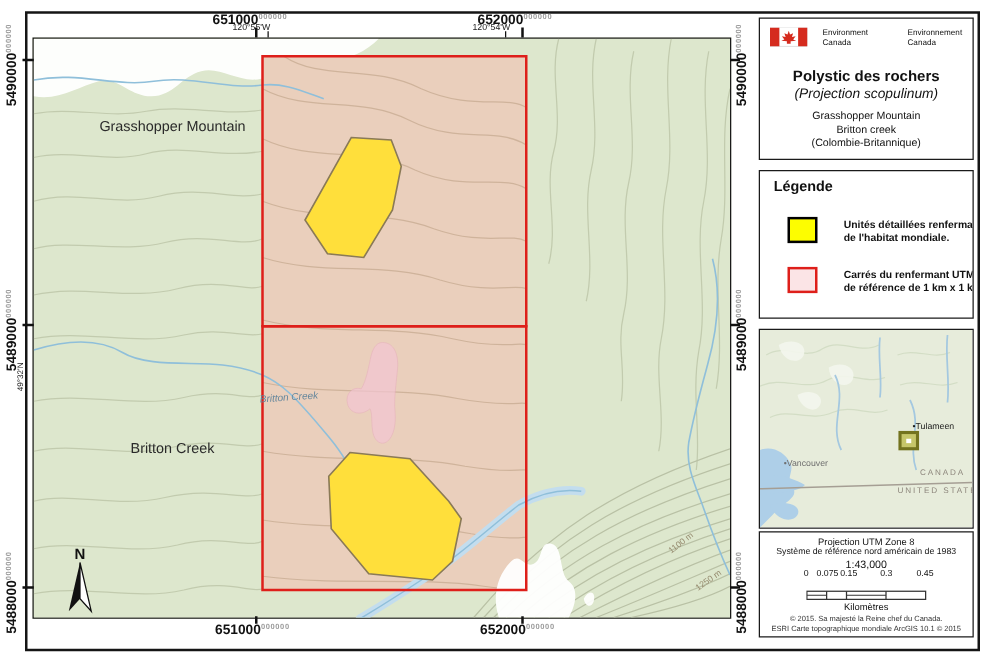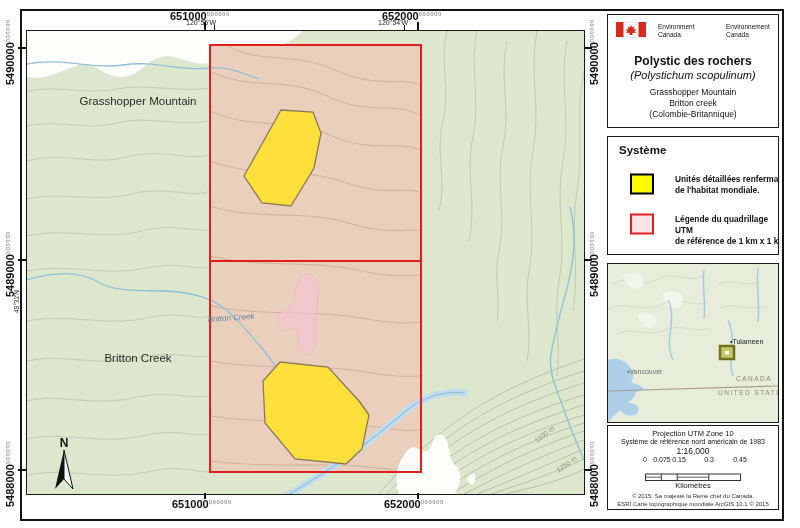--- a/index.html
+++ b/index.html
@@ -220,45 +220,45 @@
         <polygon fill="#d52b1e" points="15,2.5 16,5.5 18.5,4.5 17.5,7.5 20.5,7 18.5,9.5 21,10.5 16.5,11 16.5,13 13.5,13 13.5,11 9,10.5 11.5,9.5 9.5,7 12.5,7.5 11.5,4.5 14,5.5"></polygon>
       </svg>
       <div class="agency" style="left:44px;">
         <span>Environment</span><br><span>Canada</span>
       </div>
       <div class="agency" style="left:112px;">
         <span>Environnement</span><br><span>Canada</span>
       </div>
     </div>
     <div class="titlemain">Polystic des rochers</div>
-    <div class="titleital">(Polystichum scopulinum)</div>
+    <div class="titleital">(Projection scopulinum)</div>
     <div class="titleloc">
       <span>Grasshopper Mountain</span><br>
       <span>Britton creek</span><br>
       <span>(Colombie-Britannique)</span>
     </div>
   </div>
 
   <div class="sbox legendbox">
-    <div class="legendhead">Système</div>
+    <div class="legendhead">Légende</div>
     <div class="legitem" style="top:36px;">
       <svg width="26" height="23">
         <rect x="2" y="1.5" width="22" height="19" stroke="#000" stroke-width="2" fill="#fdfd00"></rect>
       </svg>
       <div class="legtext">
         <span>Unités détaillées renfermant</span>
         <span>de l'habitat mondiale.</span>
       </div>
     </div>
     <div class="legitem" style="top:76px;">
       <svg width="26" height="23">
         <rect x="2" y="1.5" width="22" height="19" stroke="#de1f1a" stroke-width="2" fill="#fbe4e6"></rect>
       </svg>
       <div class="legtext">
-        <span>Légende du quadrillage UTM</span>
+        <span>Carrés du renfermant UTM</span>
         <span>de référence de 1 km x 1 km</span>
       </div>
     </div>
   </div>
 
   <div class="sbox insetbox">
     <svg width="170" height="158" viewBox="0 0 170 158">
       <rect x="0" y="0" width="170" height="158" fill="#e7ecdb"></rect>
 
       <g stroke="#d3ddc5" fill="none" stroke-width="1">
@@ -293,23 +293,23 @@
         <rect x="117" y="87" width="4" height="3.5" fill="#ffffff"></rect>
       </g>
     </svg>
     <div class="insetlab" style="left:122px;top:74px;"><span>•Tulameen</span></div>
     <div class="insetlab gray" style="left:19px;top:104px;"><span>•Vancouver</span></div>
     <div class="borderlab" style="left:128px;top:111px;"><span>CANADA</span></div>
     <div class="borderlab" style="left:110px;top:125px;"><span>UNITED STATES</span></div>
   </div>
 
   <div class="sbox infobox">
-    <div class="inf1">Projection UTM Zone 10</div>
+    <div class="inf1">Projection UTM Zone 8</div>
     <div class="inf2">Système de référence nord américain de 1983</div>
-    <div class="infscale">1:16,000</div>
+    <div class="infscale">1:43,000</div>
 
     <span class="sblab" style="left:37px;">0</span>
     <span class="sblab" style="left:54px;">0.075</span>
     <span class="sblab" style="left:71px;">0.15</span>
     <span class="sblab" style="left:101px;">0.3</span>
     <span class="sblab" style="left:132px;">0.45</span>
 
     <div class="sbwrap">
       <svg width="97" height="9">
         <rect x="0.5" y="1" width="95" height="6.5" fill="#ffffff" stroke="#333" stroke-width="1"></rect>

